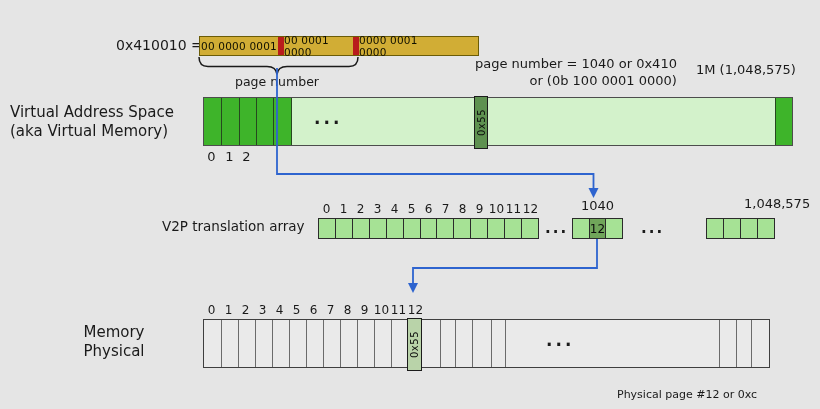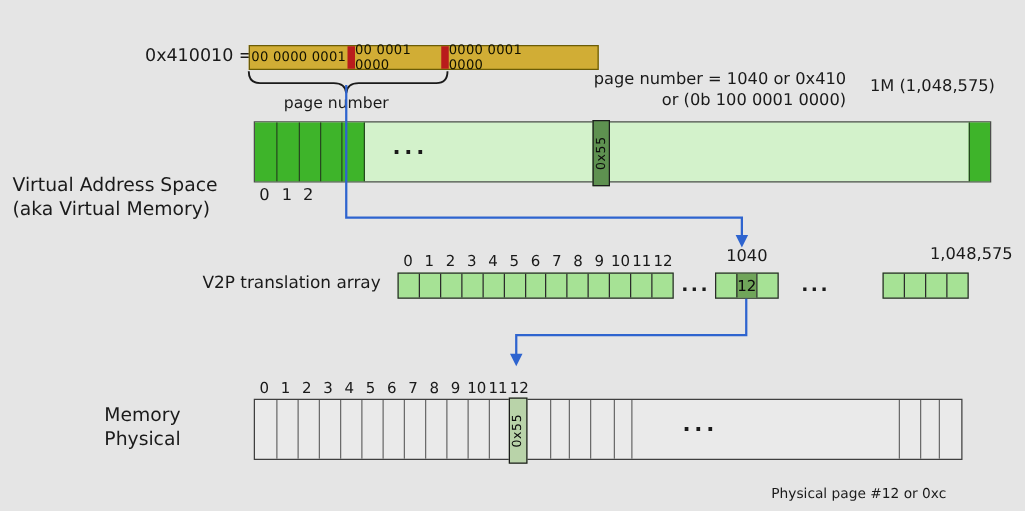--- a/index.html
+++ b/index.html
@@ -15,21 +15,21 @@
   .eq-prefix { font-size:14px; }
   .bitbox {
     display:flex; box-sizing:border-box; height:20px;
     background:#d1ad35; border:1.5px solid #6b5c07; align-items:stretch;
   }
   .bitseg {
     display:flex; align-items:center; justify-content:center;
     font-size:10.5px; letter-spacing:0.2px; box-sizing:border-box; color:#101000;
   }
   .bitseg + .bitseg { border-left:6px solid #b91c1c; }
-  .brace-label { font-size:12.5px; text-align:left; }
+  .brace-label { font-size:12.5px; text-align:center; }
 
   .note { font-size:13px; line-height:17px;text-align:right; }
   .note13 { font-size:13px;text-align:center; }
 
   .section-title { font-size:15px; line-height:18.5px; }
 
   
   .vbar {
     box-sizing:border-box; background:#d3f2cb; border:1.5px solid #4d4d4d;
   }
@@ -98,21 +98,21 @@
   </div>
 
   <div class="abs txt brace-label" style="left:227px;top:74px;width:100px;">page number</div>
 
   <div class="abs note" style="left:475px;top:55px;">
     <div class="txt">page number = 1040 or 0x410</div>
     <div class="txt">or (0b 100 0001 0000)</div>
   </div>
   <div class="abs txt note13" style="left:696px;top:62px;">1M (1,048,575)</div>
 
-  <div class="abs section-title" style="left:10px;top:103px;margin-top:36px;">
+  <div class="abs section-title" style="left:10px;top:103px;">
     <div class="txt">Virtual Address Space</div>
     <div class="txt">(aka Virtual Memory)</div>
   </div>
 
   <div class="abs vbar" style="left:203px;top:97px;width:590px;height:49px;">
     <div class="vgreen-block">
       <i class="vdiv" style="left:17px;"></i>
       <i class="vdiv" style="left:35px;"></i>
       <i class="vdiv" style="left:52px;"></i>
       <i class="vdiv" style="left:69px;"></i>

